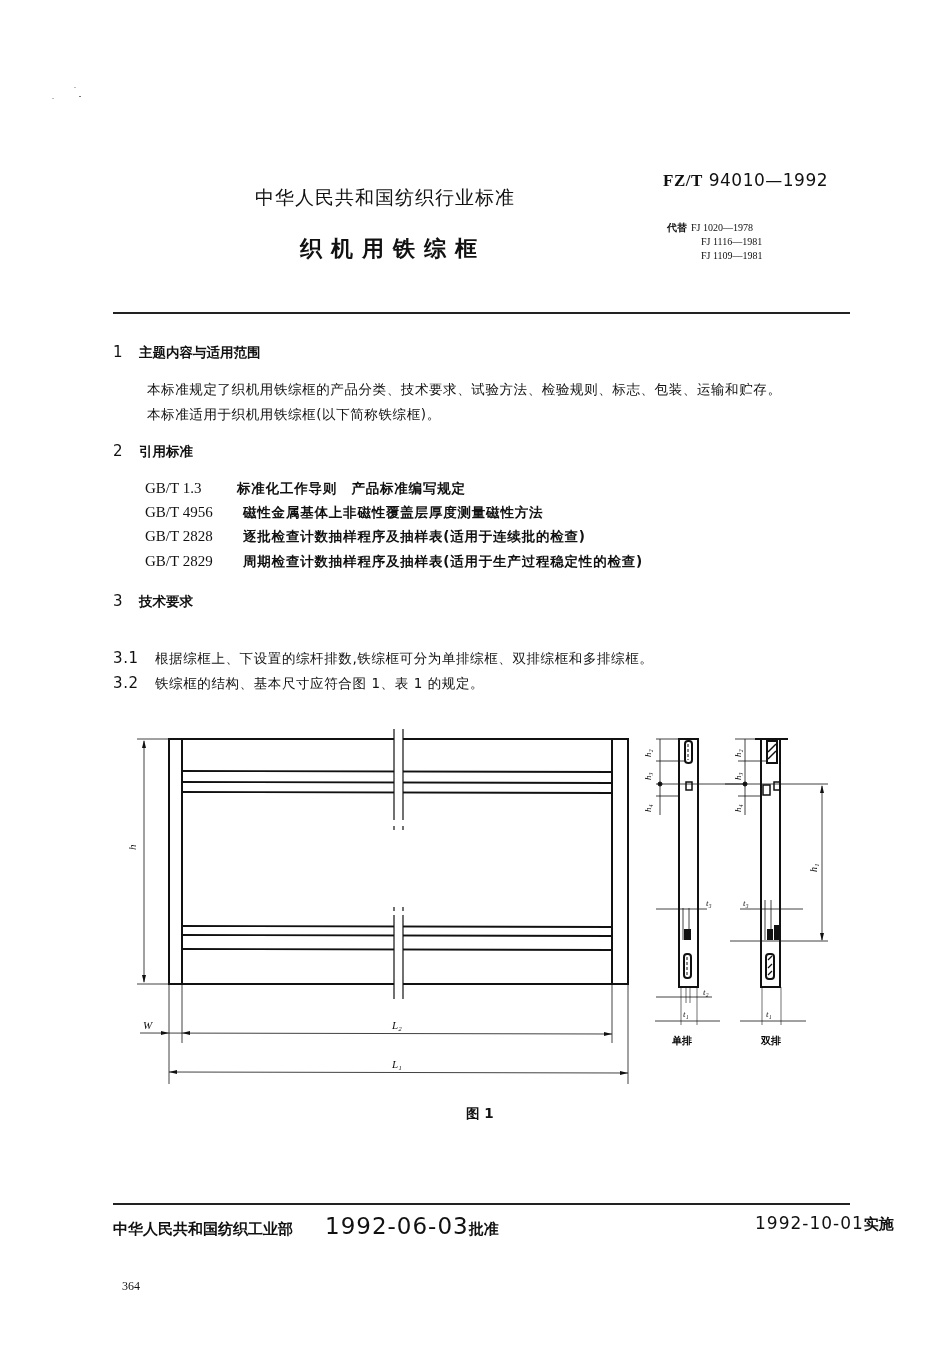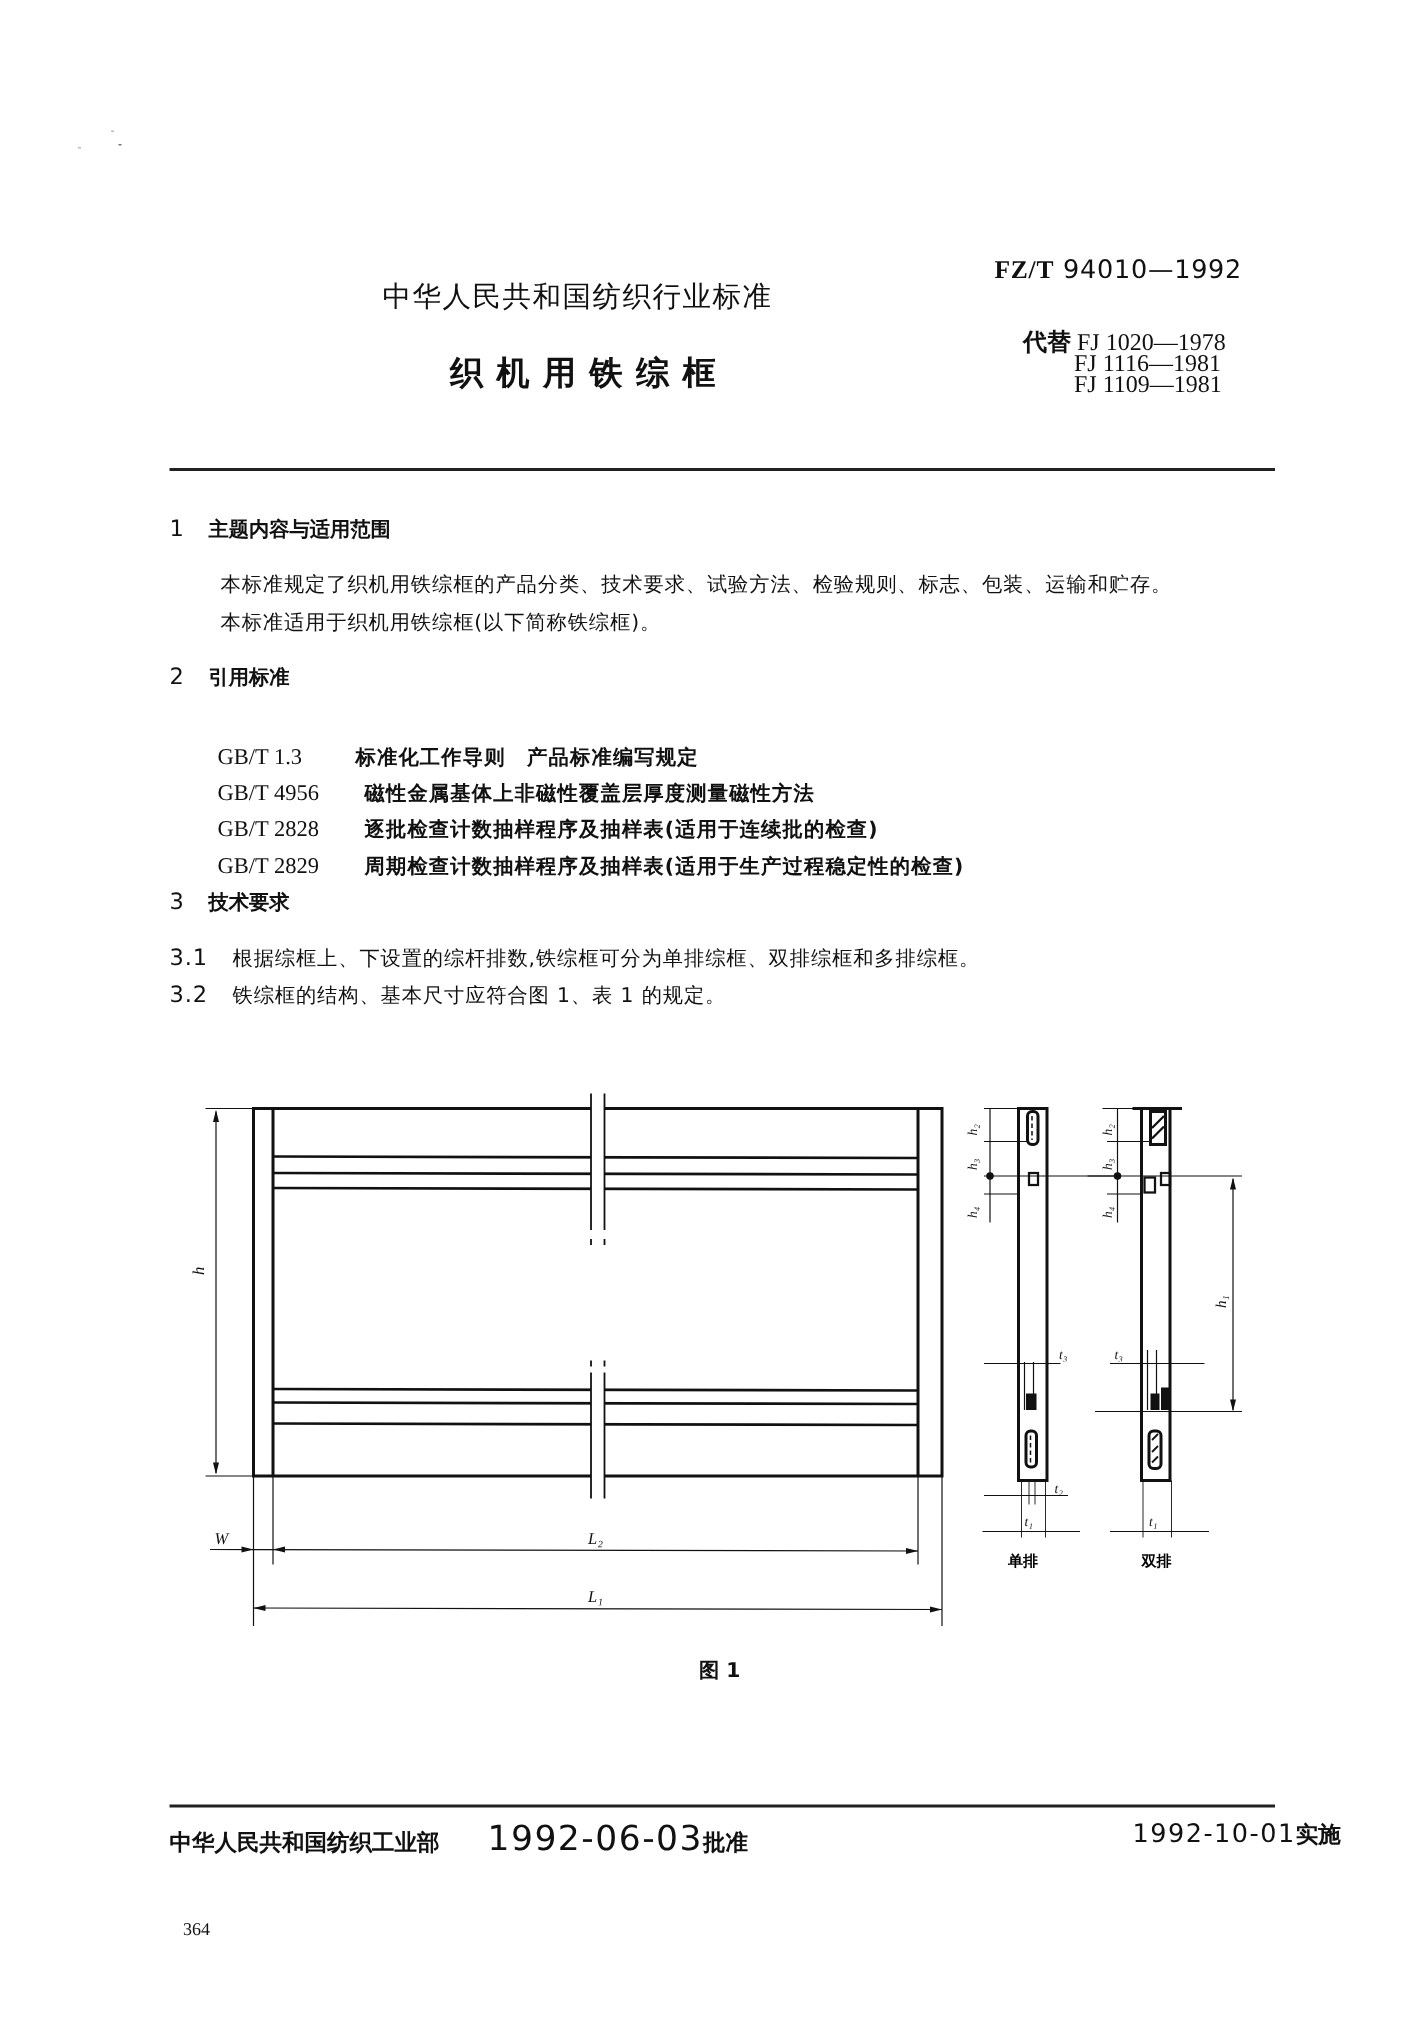--- a/index.html
+++ b/index.html
@@ -4,33 +4,33 @@
 <style>
   html, body { margin: 0; padding: 0; background: #ffffff; }
   body { width: 950px; height: 1348px; position: relative; overflow: hidden;
          font-family: "DejaVu Sans", "Liberation Sans", sans-serif; color: #111; }
   .abs { position: absolute; }
   .std-org { left: 255px; top: 185px; font-size: 19px; font-weight: normal; letter-spacing: 1px; }
   .std-code { left: 663px; top: 170px; font-size: 17px; letter-spacing: 0.5px; }
   .std-code .fzt { font-family: "Liberation Serif", serif; font-weight: bold; }
   .std-code .num { font-family: "DejaVu Sans", sans-serif; margin-top: 13px; }
   .doc-title { left: 300px; top: 234px; font-size: 22px; font-weight: bold; letter-spacing: 9px; }
-  .replace { left: 682px; top: 221px; font-size: 16px; line-height: 14px; font-family: "Liberation Serif", serif; }
+  .replace { left: 667px; top: 221px; font-size: 10px; line-height: 14px; font-family: "Liberation Serif", serif; }
   .replace .lbl { font-family: "DejaVu Sans", sans-serif; font-weight: bold; }
   .replace .item { display: block; padding-left: 34px; }
   .replace .item.first { display: inline; padding-left: 4px; }
   .rule { background: #222; height: 2px; }
   .sec { font-size: 13.5px; font-weight: bold; }
   .sec .n { display: inline-block; width: 26px; font-weight: normal; font-size: 15px; }
   .para { font-size: 13.5px; letter-spacing: 0.6px; }
-  .ref { font-size: 13.5px; margin-top: 16px; }
+  .ref { font-size: 13.5px; }
   .ref .code { font-family: "Liberation Serif", serif; font-size: 15px; display: inline-block; }
   .ref .t { font-weight: bold; letter-spacing: 0.8px; }
   .clause { font-size: 13.5px; letter-spacing: 0.6px; }
-  .clause .n { display: inline-block; width: 42px; font-size: 15px; }
+  .clause .n { display: inline-block; width: 42px; font-size: 15px; margin-top: 20px; }
   .fig-caption { left: 466px; top: 1105px; font-size: 13.5px; font-weight: bold; }
   .footer-left { left: 113px; top: 1213px; font-size: 15px; font-weight: bold; }
   .footer-left .d { font-weight: normal; font-size: 23px; letter-spacing: 1px; padding-left: 32px; }
   .footer-right { left: 716px; top: 1213px; font-size: 15px; font-weight: bold; }
   .footer-right .d { font-weight: normal; font-size: 17px; letter-spacing: 1px; margin-left: 39px; }
   .page-no { left: 122px; top: 1263px; font-size: 12px; font-family: "Liberation Serif", serif; margin-top: 16px; }
   svg text { font-family: "Liberation Serif", serif; font-style: italic; }
   .speck { width: 2px; height: 1px; background: #bbb; }
 </style>
 </head>

